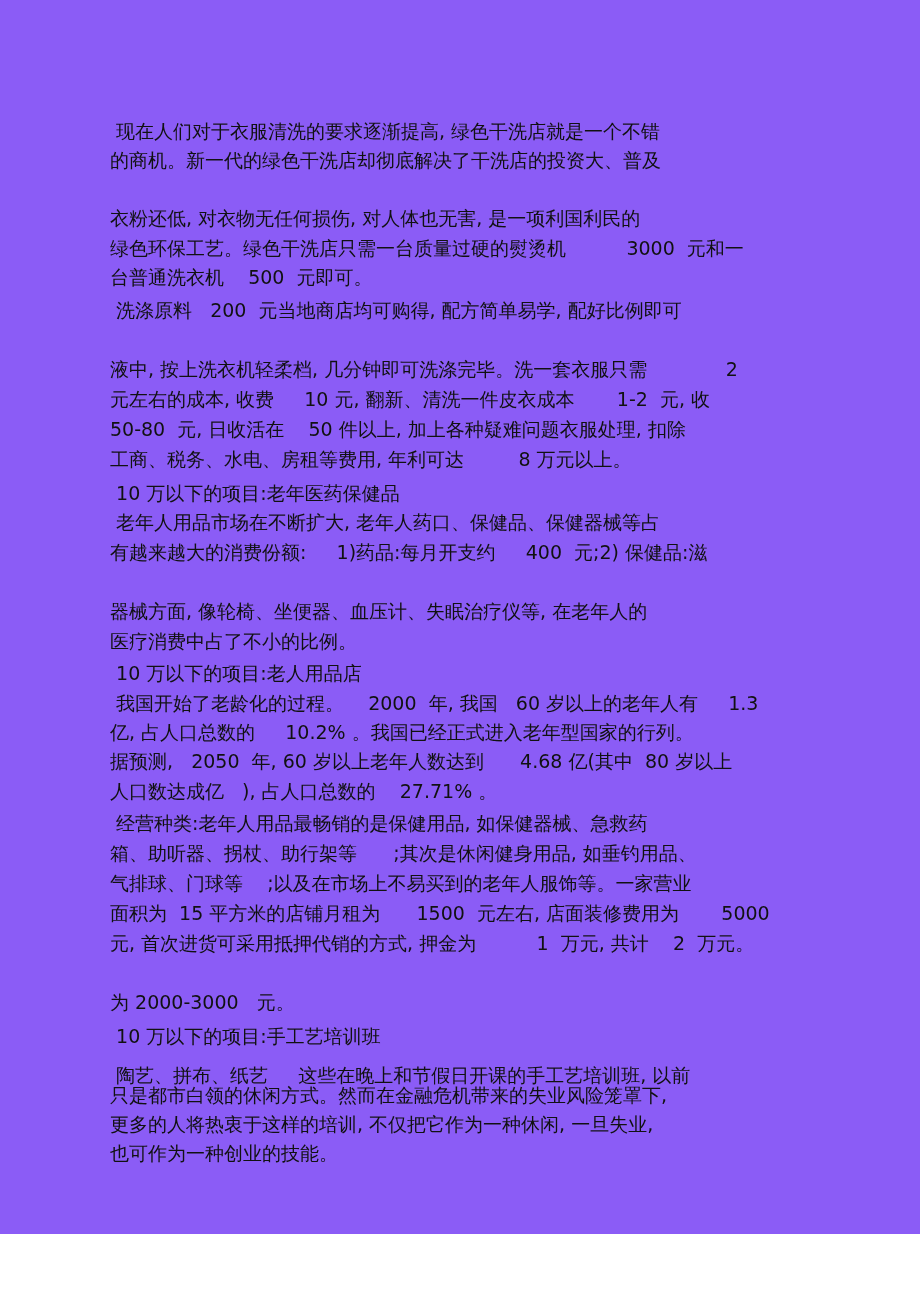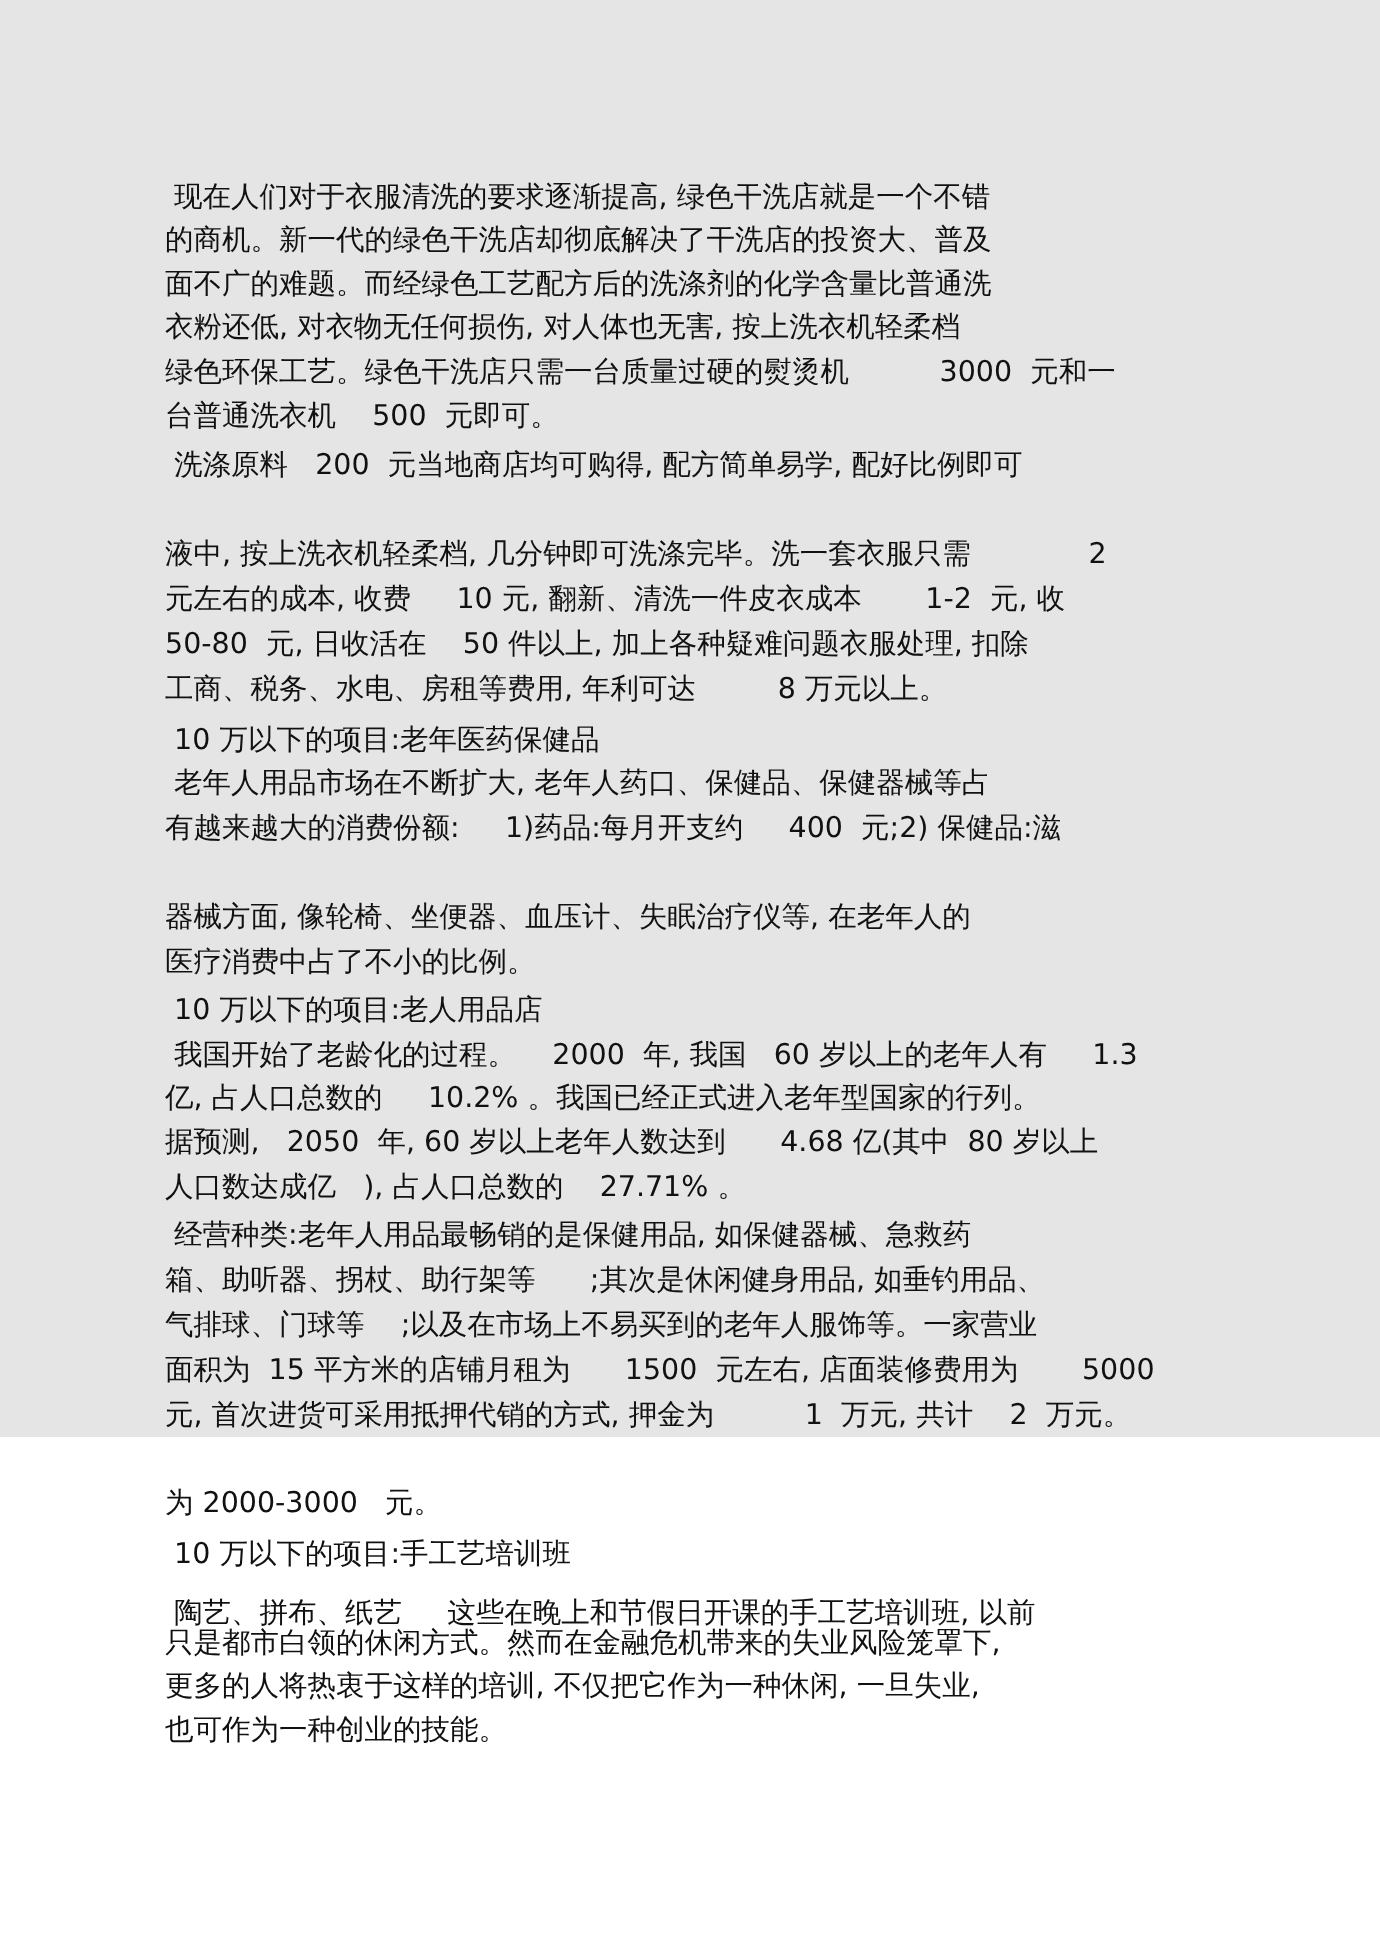--- a/index.html
+++ b/index.html
@@ -1,37 +1,36 @@
 <!DOCTYPE html>
 <html><head>
 <meta charset="utf-8">
 <style>
   html, body { margin: 0; padding: 0; background: #ffffff; }
   body { width: 920px; height: 1303px; position: relative; overflow: hidden; }
-  .page { position: absolute; left: 0; top: 0; width: 920px; height: 958px; background: #e5e5e5; }
+  .page { position: absolute; left: 0; top: 0; width: 920px; height: 1234px; background: #8b5cf6; }
   .line {
     position: absolute;
     left: 110px;
     white-space: pre;
     font-family: "DejaVu Sans", sans-serif;
     font-size: 19px;
     line-height: 24px;
     color: #111111;
     letter-spacing: 0px;
   }
 </style>
 </head>
 <body>
 
 <div class="page">
 
   <div class="line" style="top:119px"> 现在人们对于衣服清洗的要求逐渐提高, 绿色干洗店就是一个不错</div>
   <div class="line" style="top:148px">的商机。新一代的绿色干洗店却彻底解决了干洗店的投资大、普及</div>
-  <div class="line" style="top:177px">面不广的难题。而经绿色工艺配方后的洗涤剂的化学含量比普通洗</div>
-  <div class="line" style="top:206px">衣粉还低, 对衣物无任何损伤, 对人体也无害, 按上洗衣机轻柔档</div>
+  <div class="line" style="top:206px">衣粉还低, 对衣物无任何损伤, 对人体也无害, 是一项利国利民的</div>
   <div class="line" style="top:236px">绿色环保工艺。绿色干洗店只需一台质量过硬的熨烫机          3000  元和一</div>
   <div class="line" style="top:265px">台普通洗衣机    500  元即可。</div>
 
   <div class="line" style="top:298px"> 洗涤原料   200  元当地商店均可购得, 配方简单易学, 配好比例即可</div>
   <div class="line" style="top:357px">液中, 按上洗衣机轻柔档, 几分钟即可洗涤完毕。洗一套衣服只需             2</div>
   <div class="line" style="top:387px">元左右的成本, 收费     10 元, 翻新、清洗一件皮衣成本       1-2  元, 收</div>
   <div class="line" style="top:417px">50-80  元, 日收活在    50 件以上, 加上各种疑难问题衣服处理, 扣除</div>
   <div class="line" style="top:447px">工商、税务、水电、房租等费用, 年利可达         8 万元以上。</div>
 
   <div class="line" style="top:481px"> 10 万以下的项目:老年医药保健品</div>

